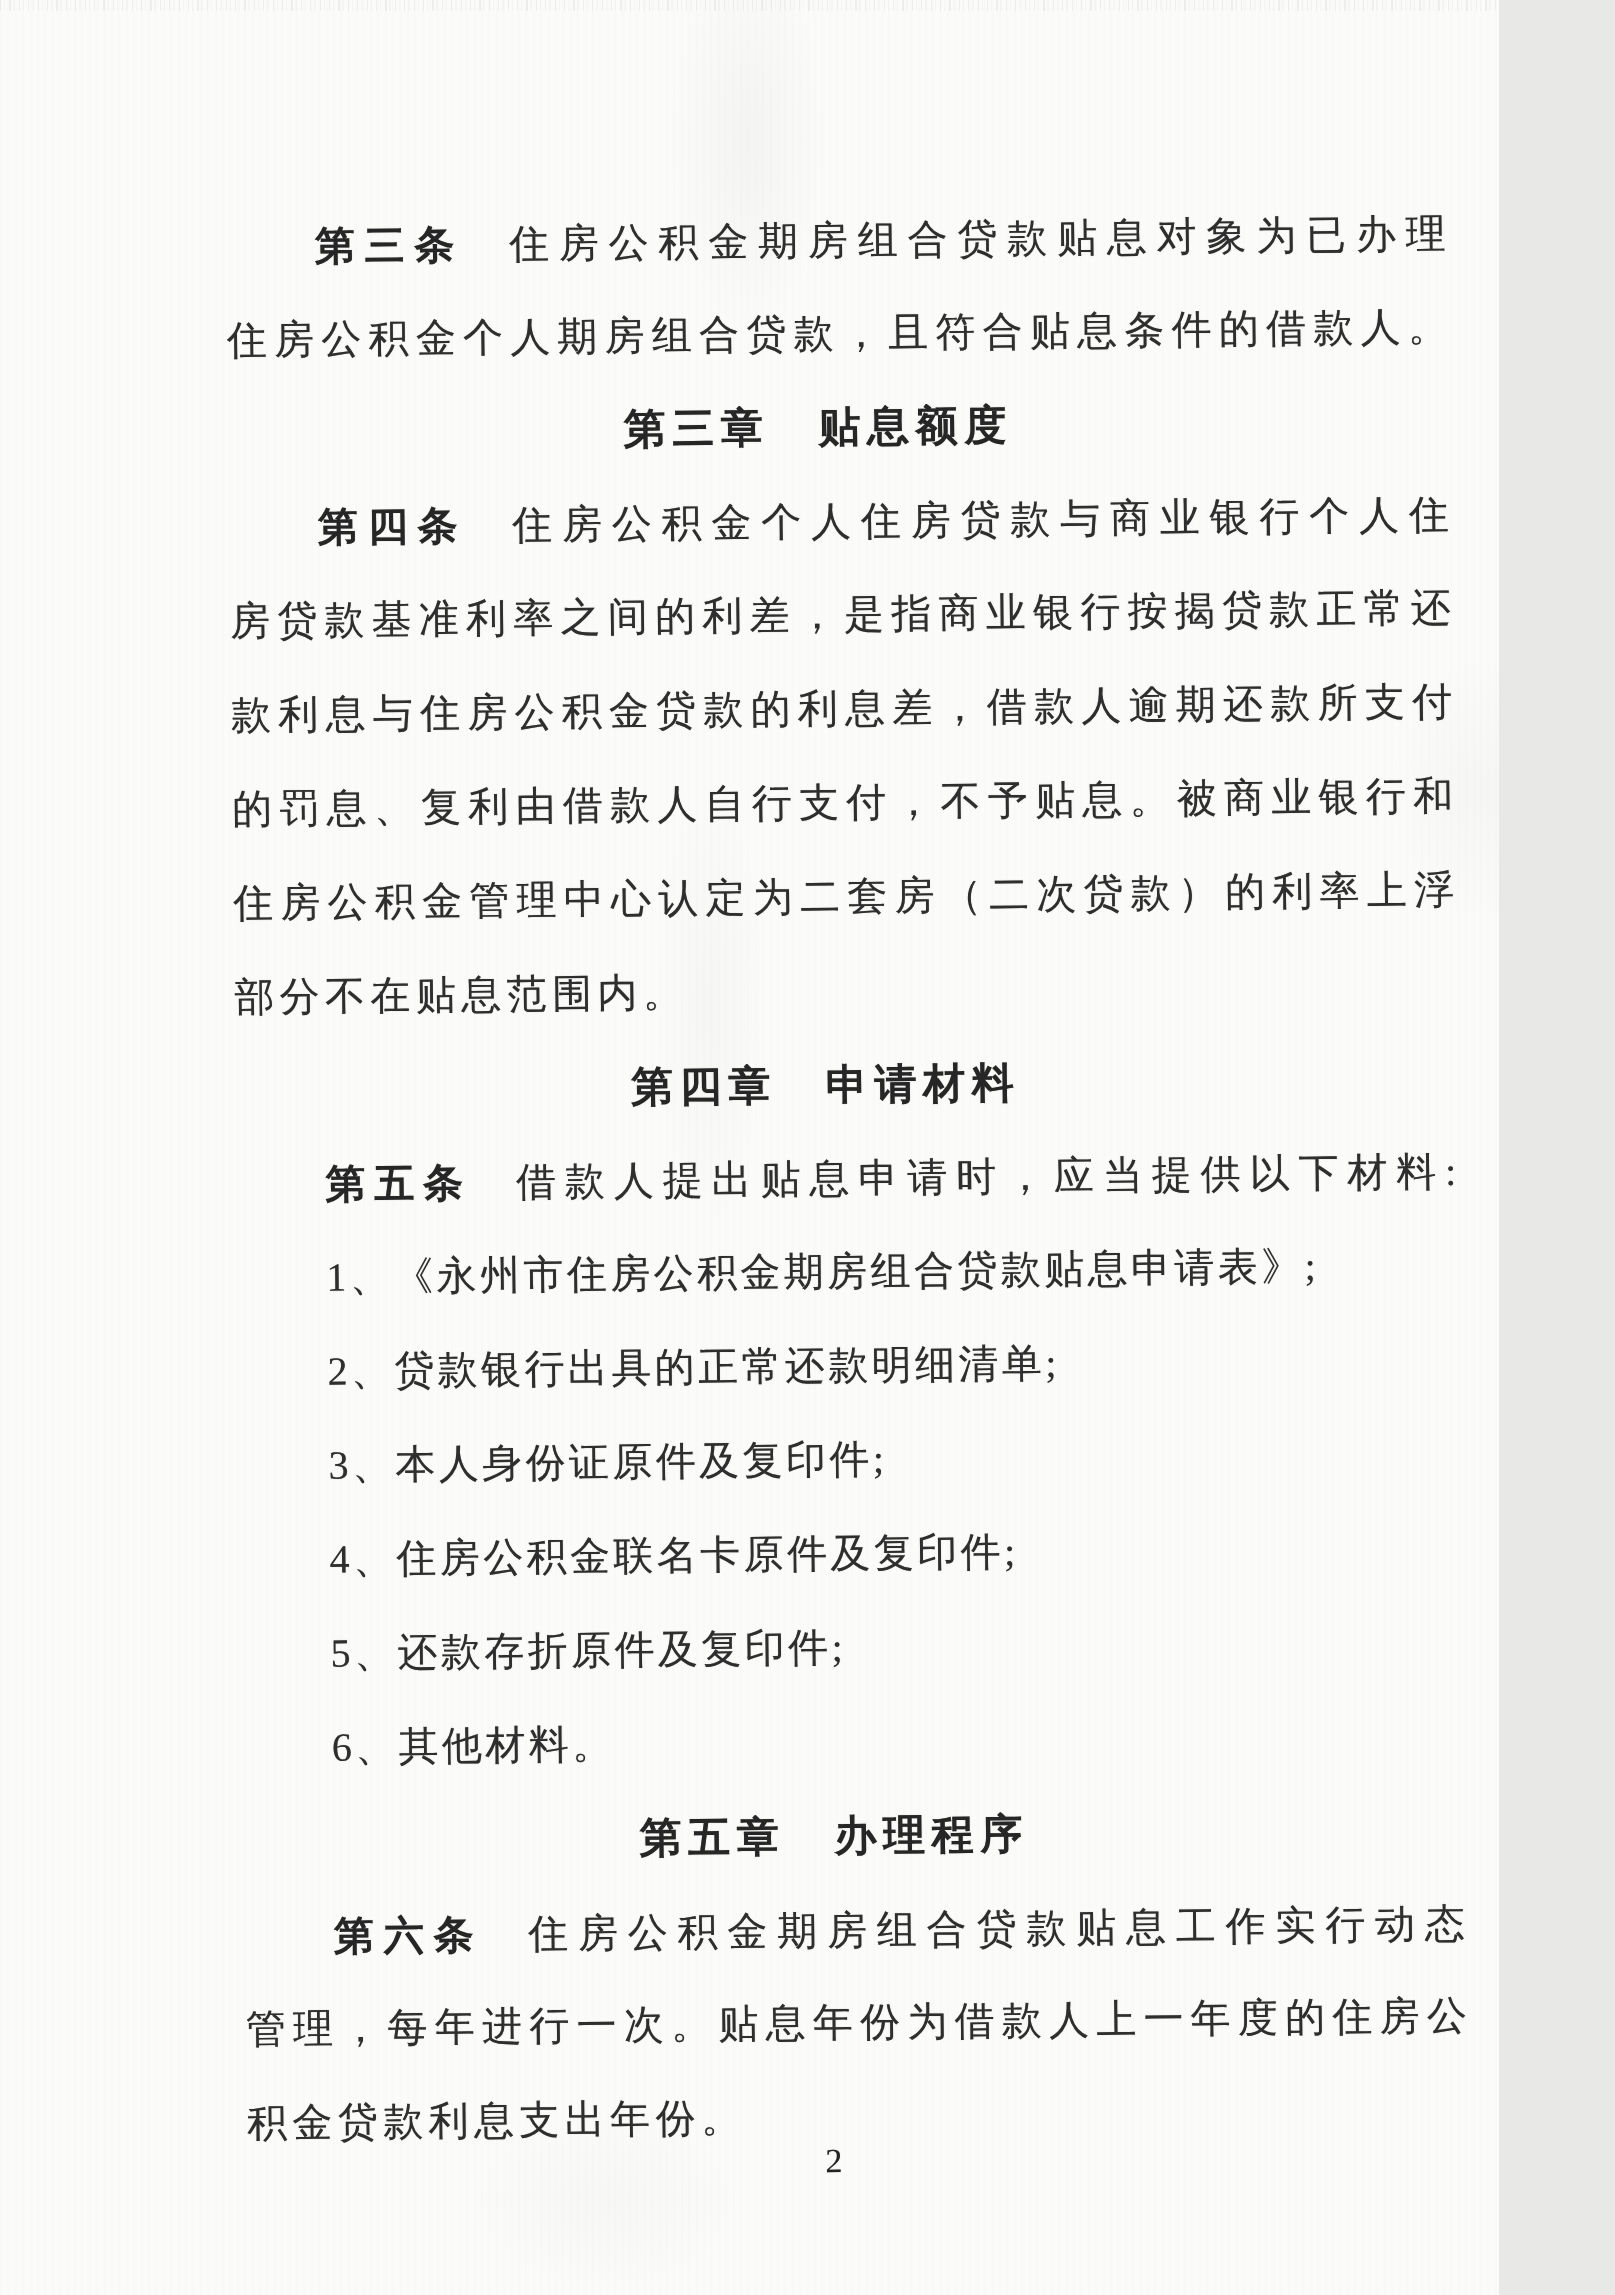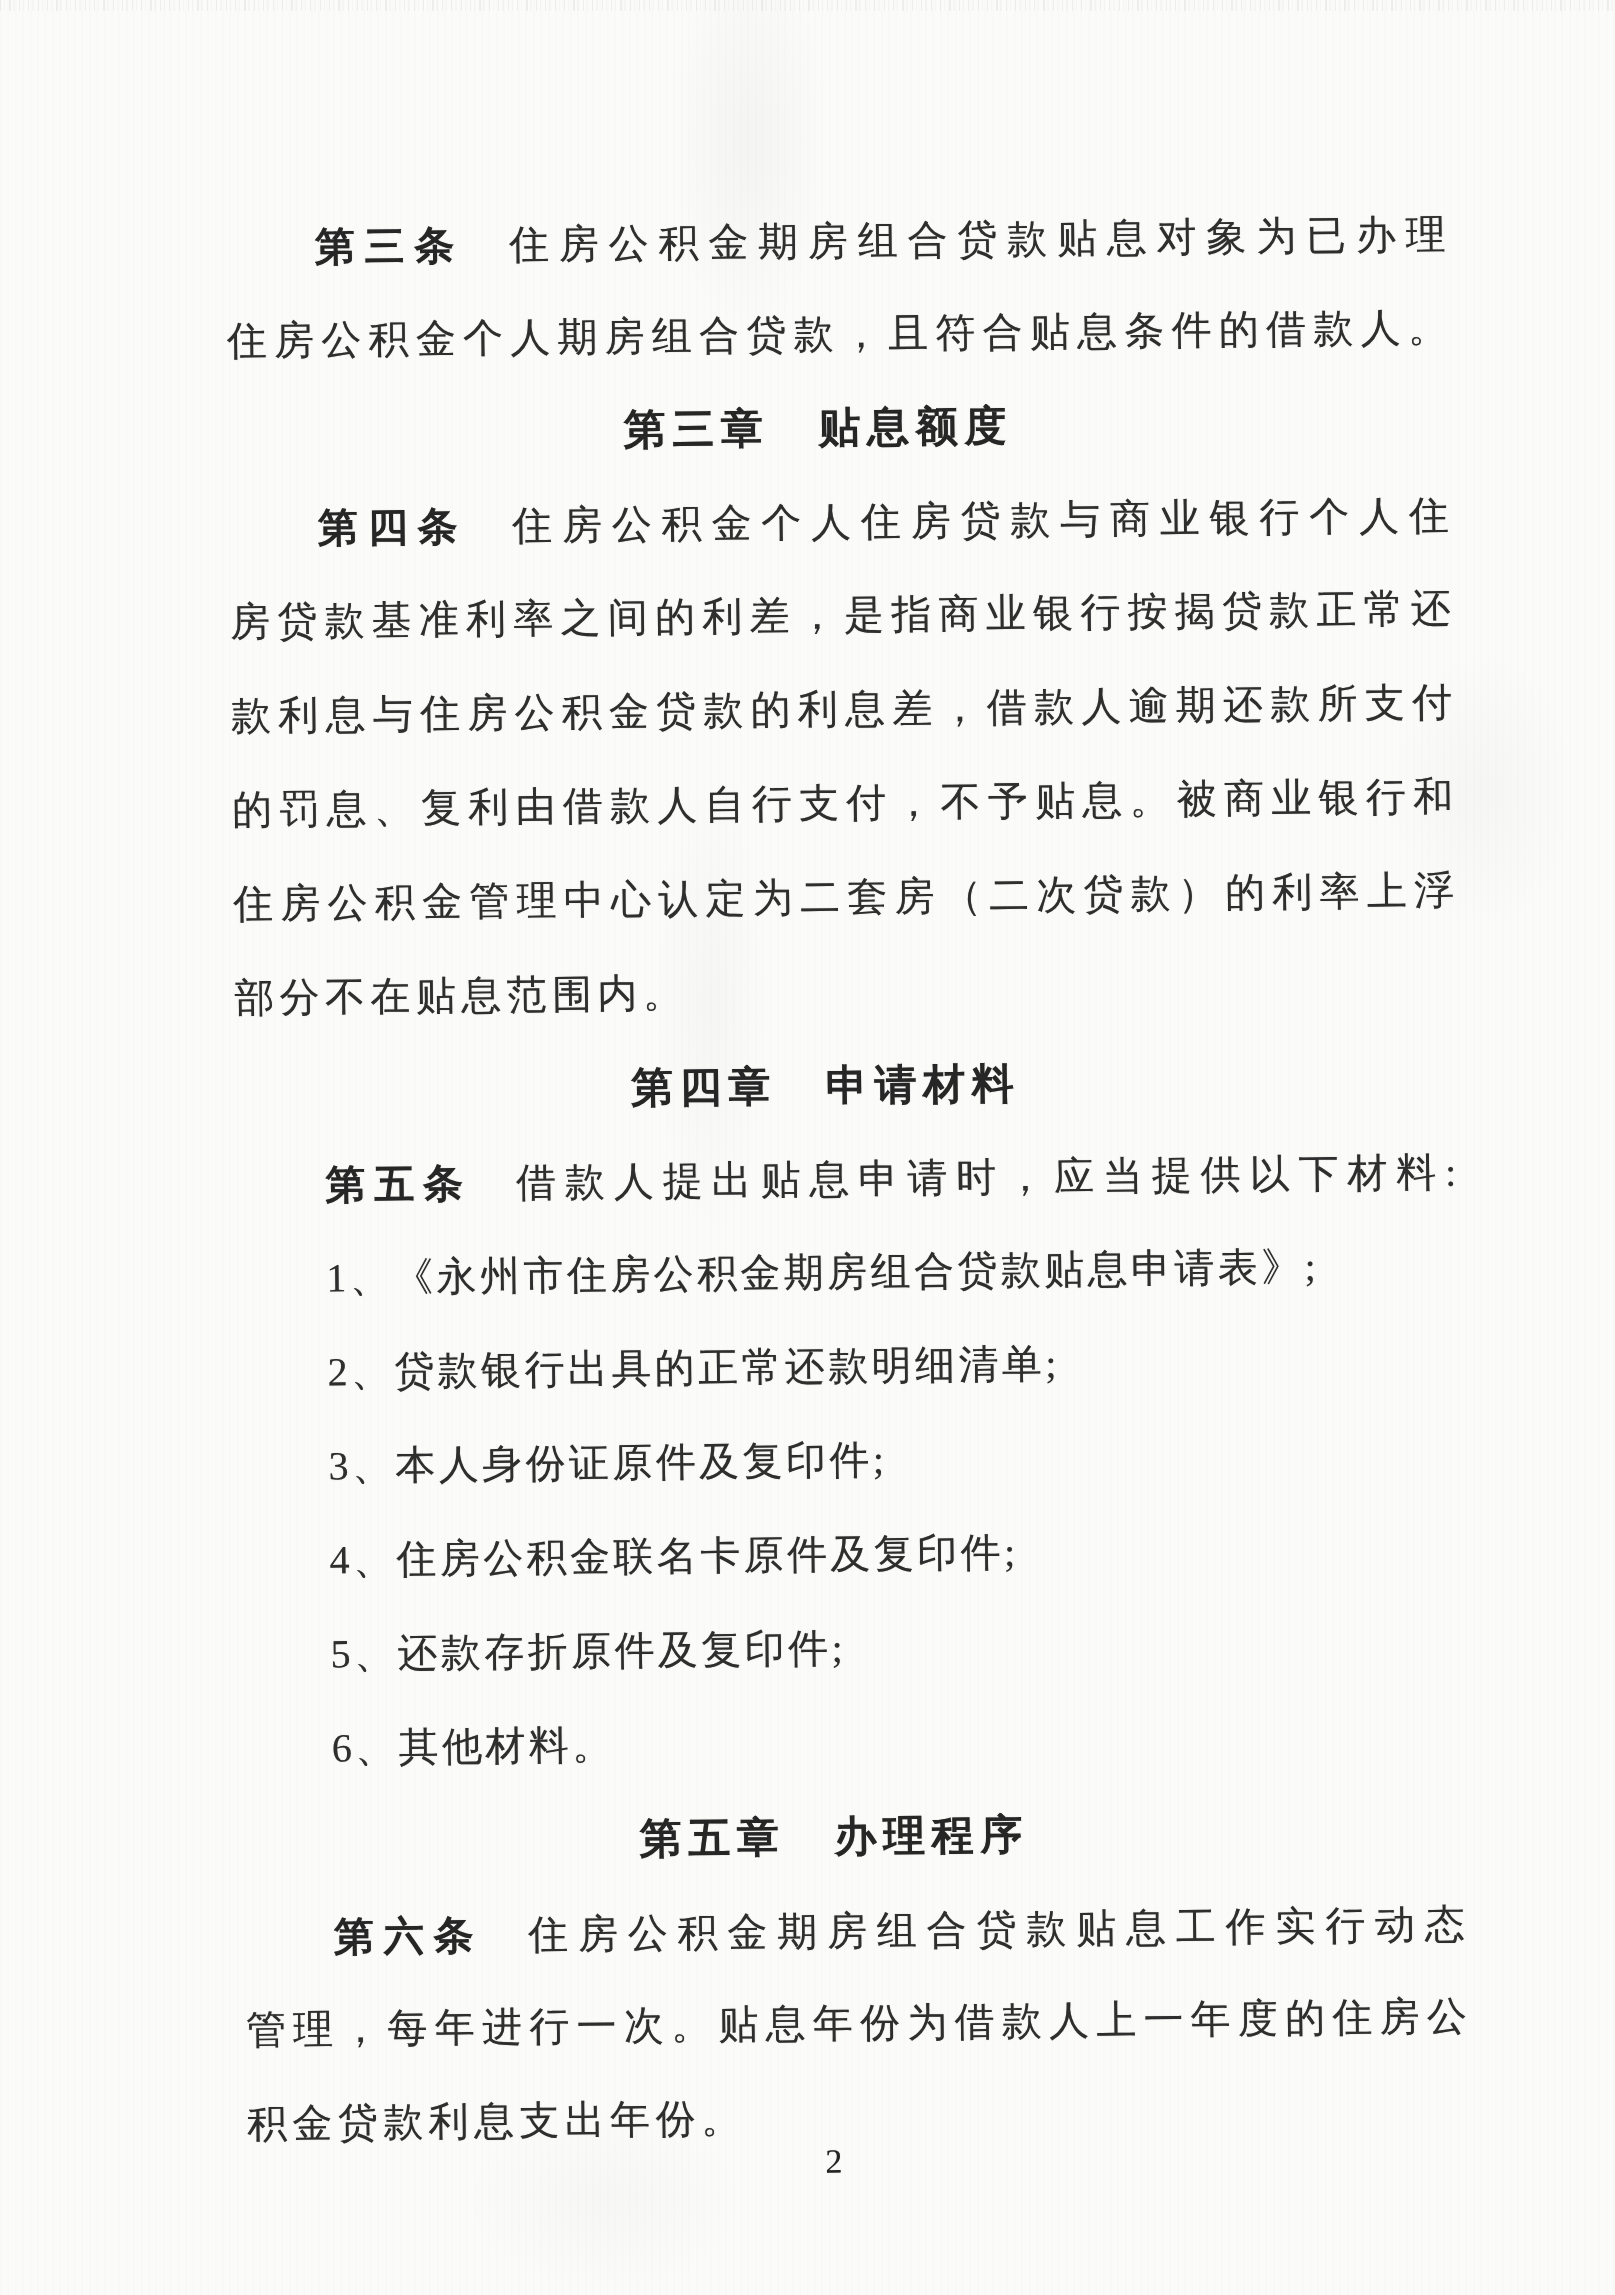--- a/index.html
+++ b/index.html
@@ -1,18 +1,18 @@
 <!DOCTYPE html>
 <html style="font-size:10.7px"><head>
 <meta charset="utf-8">
 <style>
   html,body{margin:0;padding:0;background:#e8e8e6;}
   .page{
     position:relative;
-    width:1615px;height:2295px;
+    width:1499px;height:2295px;
     background:#fbfbf9;
     overflow:hidden;
     font-family:"Liberation Serif","DejaVu Serif",serif;
   }
   
   .top-noise{
     position:absolute;top:0;left:0;right:0;height:10.7px;
     background:repeating-linear-gradient(90deg,
       rgba(95,110,135,.22) 0 1.3px, transparent 1.3px 4px,
       rgba(95,110,135,.10) 4px 5.4px, transparent 5.4px 9.4px);

